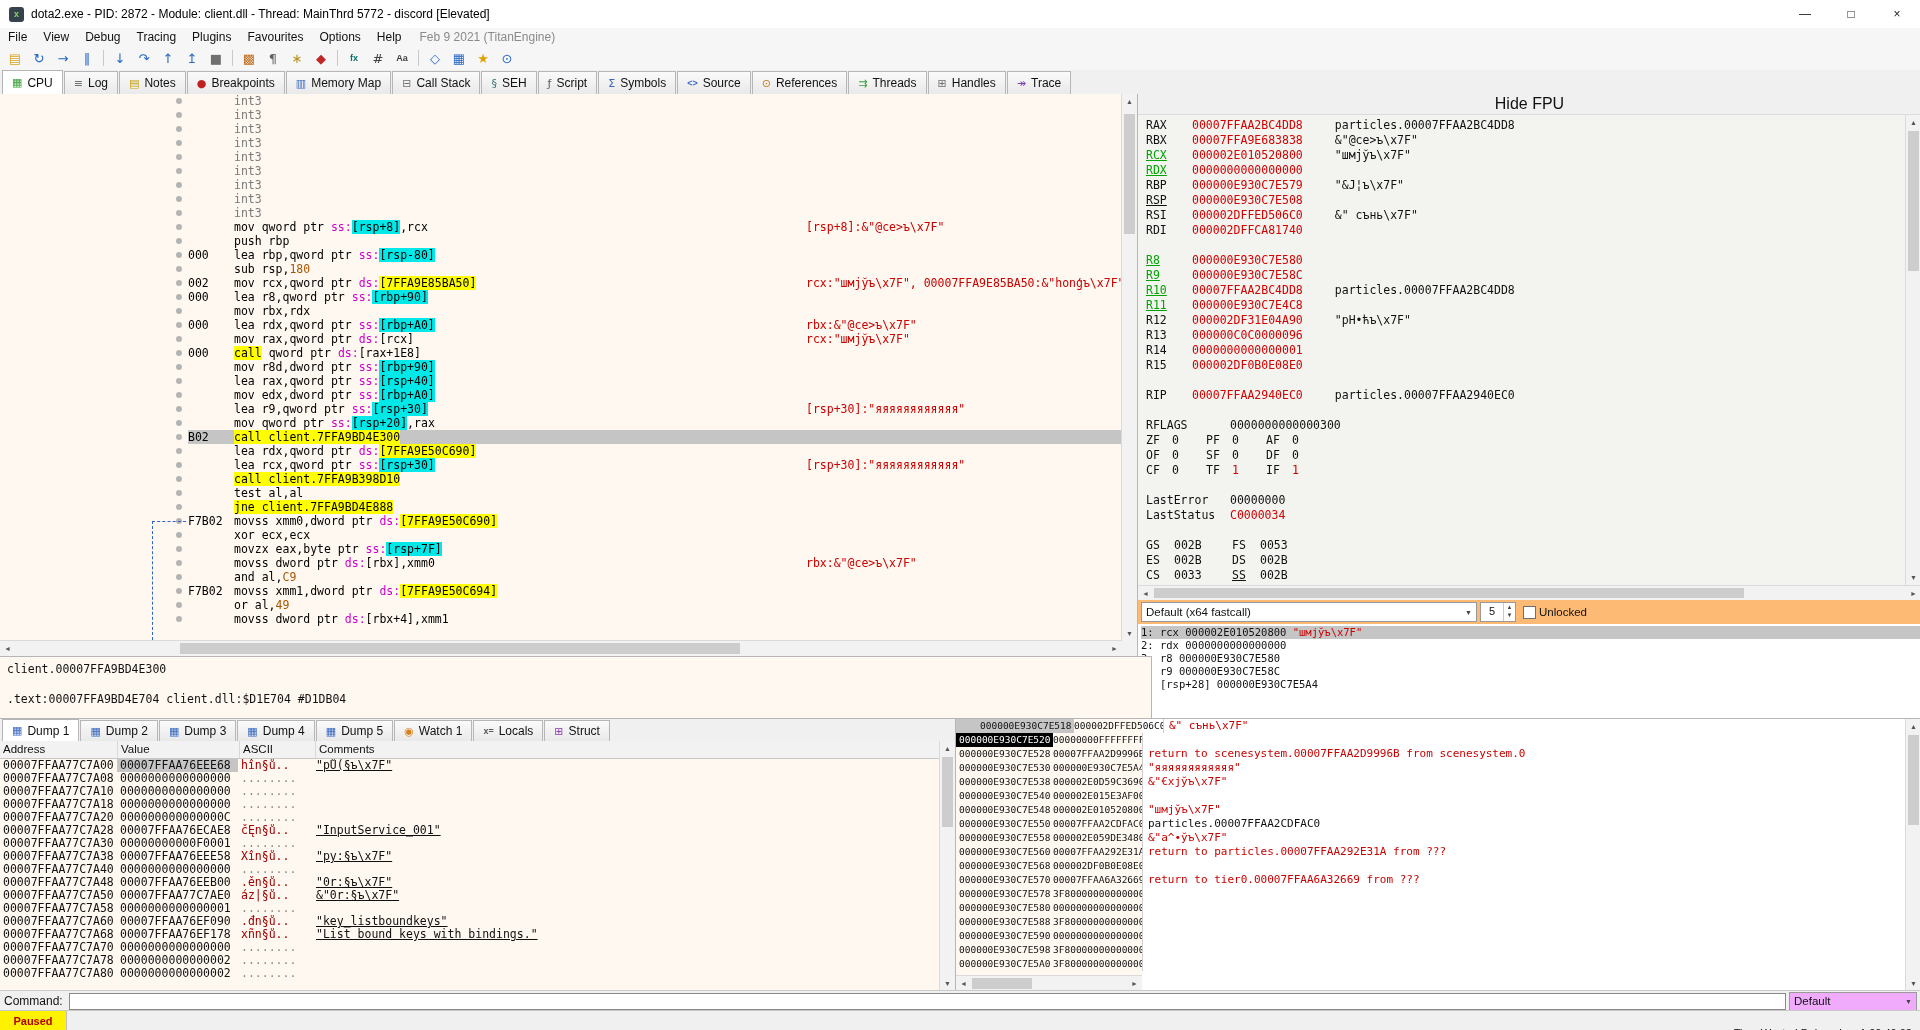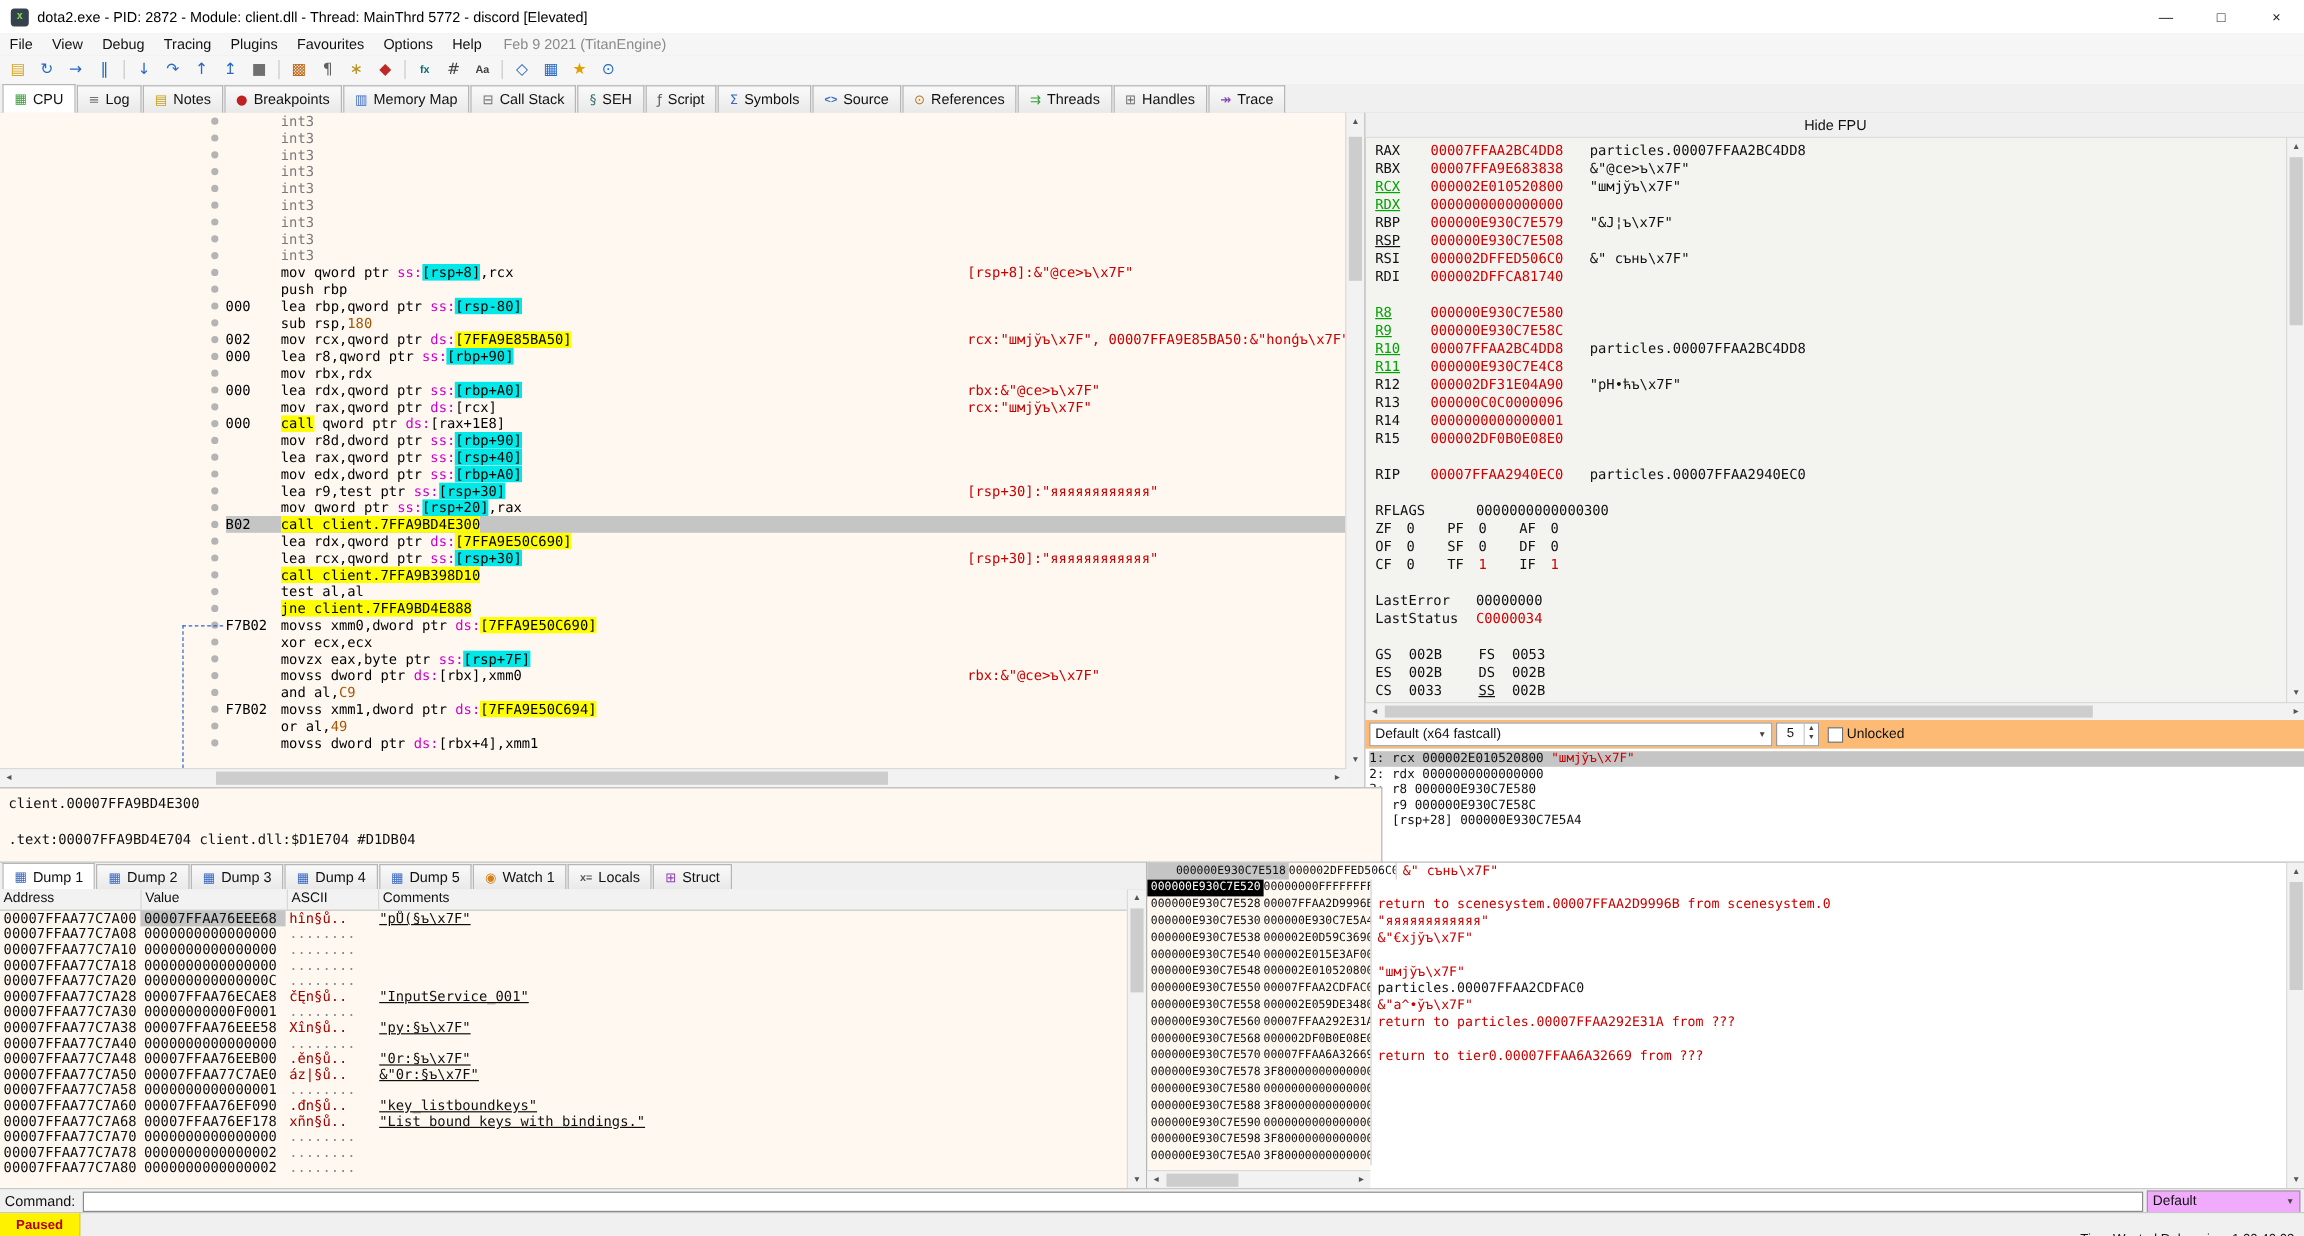--- a/index.html
+++ b/index.html
@@ -74,30 +74,30 @@
   .sb-h .a1{left:0;top:0;} .sb-h .a2{right:0;top:0;}
   .sb-thumb{position:absolute;background:#CDCDCD;}
   .sb-v .sb-thumb{left:2px;right:2px;}
   .sb-h .sb-thumb{top:2px;bottom:2px;}
   #disasm-vscroll{right:0;top:0;bottom:15px;}
   #disasm-hscroll{left:0;right:15px;bottom:0;}
 
   
   #rightpanel{position:absolute;left:1137px;top:94px;width:783px;height:624px;background:#F3F3F0;
               border-left:1px solid #B6B6B6;display:flex;flex-direction:column;}
-  #hidefpu{height:20px;flex:none;text-align:center;line-height:20px;background:#F0F0F0;border-bottom:1px solid #DCDCDC;font-size:12px;}
+  #hidefpu{height:20px;flex:none;text-align:center;line-height:20px;background:#F0F0F0;border-bottom:1px solid #DCDCDC;font-size:16px;}
   #regs{position:relative;height:470px;flex:none;overflow:hidden;}
   #regs-body{position:absolute;left:0;top:3px;right:15px;}
   #regs-vscroll{right:0;top:0;bottom:0;}
   .rrow{height:15px;line-height:15px;display:flex;white-space:pre;font-size:11.5px;
         font-family:"DejaVu Sans Mono",monospace;padding-left:8px;}
   .rname{width:46px;flex:none;}
   .rname.wide{width:84px;}
   .rval{flex:none;}
-  .rcomment{margin-left:22px;white-space:pre;overflow:hidden;text-align:center;}
+  .rcomment{margin-left:32px;white-space:pre;overflow:hidden;text-align:center;}
   .fname{width:26px;} .fval{width:34px;}
   .sname{width:28px;} .sval{width:58px;}
   .red{color:#D20000;}
   .g{color:#00A400;}
   .ul{text-decoration:underline;}
   #regs-hscroll{position:relative;flex:none;height:14px;width:100%;border-top:1px solid #DADADA;}
 
   
   #convrow{height:22px;flex:none;display:flex;align-items:center;gap:3px;padding:1px 3px;background:#fdba74;}
   .convselect{width:326px;height:18px;border:1px solid #9A9A9A;background:#FFF;display:flex;
@@ -345,21 +345,21 @@
         <div class="drow"><div class="dgutter"><span class="bp-dot"></span></div><div class="daddr"></div><div class="dinstr"><span class="tk-d">sub rsp,</span><span class="tk-i">180</span></div><div class="dcomment"></div></div>
         <div class="drow"><div class="dgutter"><span class="bp-dot"></span></div><div class="daddr">002</div><div class="dinstr"><span class="tk-d">mov rcx,qword ptr </span><span class="tk-p">ds:</span><span class="tk-y">[7FFA9E85BA50]</span></div><div class="dcomment">rcx:"шмjўъ\x7F", 00007FFA9E85BA50:&amp;"honģъ\x7F"</div></div>
         <div class="drow"><div class="dgutter"><span class="bp-dot"></span></div><div class="daddr">000</div><div class="dinstr"><span class="tk-d">lea r8,qword ptr </span><span class="tk-p">ss:</span><span class="tk-s">[rbp+90]</span></div><div class="dcomment"></div></div>
         <div class="drow"><div class="dgutter"><span class="bp-dot"></span></div><div class="daddr"></div><div class="dinstr"><span class="tk-d">mov rbx,rdx</span></div><div class="dcomment"></div></div>
         <div class="drow"><div class="dgutter"><span class="bp-dot"></span></div><div class="daddr">000</div><div class="dinstr"><span class="tk-d">lea rdx,qword ptr </span><span class="tk-p">ss:</span><span class="tk-s">[rbp+A0]</span></div><div class="dcomment">rbx:&amp;"@се&gt;ъ\x7F"</div></div>
         <div class="drow"><div class="dgutter"><span class="bp-dot"></span></div><div class="daddr"></div><div class="dinstr"><span class="tk-d">mov rax,qword ptr </span><span class="tk-p">ds:</span><span class="tk-d">[rcx]</span></div><div class="dcomment">rcx:"шмjўъ\x7F"</div></div>
         <div class="drow"><div class="dgutter"><span class="bp-dot"></span></div><div class="daddr">000</div><div class="dinstr"><span class="tk-c">call</span><span class="tk-d"> qword ptr </span><span class="tk-p">ds:</span><span class="tk-d">[rax+1E8]</span></div><div class="dcomment"></div></div>
         <div class="drow"><div class="dgutter"><span class="bp-dot"></span></div><div class="daddr"></div><div class="dinstr"><span class="tk-d">mov r8d,dword ptr </span><span class="tk-p">ss:</span><span class="tk-s">[rbp+90]</span></div><div class="dcomment"></div></div>
         <div class="drow"><div class="dgutter"><span class="bp-dot"></span></div><div class="daddr"></div><div class="dinstr"><span class="tk-d">lea rax,qword ptr </span><span class="tk-p">ss:</span><span class="tk-s">[rsp+40]</span></div><div class="dcomment"></div></div>
         <div class="drow"><div class="dgutter"><span class="bp-dot"></span></div><div class="daddr"></div><div class="dinstr"><span class="tk-d">mov edx,dword ptr </span><span class="tk-p">ss:</span><span class="tk-s">[rbp+A0]</span></div><div class="dcomment"></div></div>
-        <div class="drow"><div class="dgutter"><span class="bp-dot"></span></div><div class="daddr"></div><div class="dinstr"><span class="tk-d">lea r9,test ptr </span><span class="tk-p">ss:</span><span class="tk-s">[rsp+30]</span></div><div class="dcomment">[rsp+30]:"яяяяяяяяяяяя"</div></div>
+        <div class="drow"><div class="dgutter"><span class="bp-dot"></span></div><div class="daddr"></div><div class="dinstr"><span class="tk-d">lea r9,qword ptr </span><span class="tk-p">ss:</span><span class="tk-s">[rsp+30]</span></div><div class="dcomment">[rsp+30]:"яяяяяяяяяяяя"</div></div>
         <div class="drow"><div class="dgutter"><span class="bp-dot"></span></div><div class="daddr"></div><div class="dinstr"><span class="tk-d">mov qword ptr </span><span class="tk-p">ss:</span><span class="tk-s">[rsp+20]</span><span class="tk-d">,rax</span></div><div class="dcomment"></div></div>
         <div class="drow sel"><div class="dgutter"><span class="bp-dot"></span></div><div class="daddr">B02</div><div class="dinstr"><span class="tk-c">call client.7FFA9BD4E300</span></div><div class="dcomment"></div></div>
         <div class="drow"><div class="dgutter"><span class="bp-dot"></span></div><div class="daddr"></div><div class="dinstr"><span class="tk-d">lea rdx,qword ptr </span><span class="tk-p">ds:</span><span class="tk-y">[7FFA9E50C690]</span></div><div class="dcomment"></div></div>
         <div class="drow"><div class="dgutter"><span class="bp-dot"></span></div><div class="daddr"></div><div class="dinstr"><span class="tk-d">lea rcx,qword ptr </span><span class="tk-p">ss:</span><span class="tk-s">[rsp+30]</span></div><div class="dcomment">[rsp+30]:"яяяяяяяяяяяя"</div></div>
         <div class="drow"><div class="dgutter"><span class="bp-dot"></span></div><div class="daddr"></div><div class="dinstr"><span class="tk-c">call client.7FFA9B398D10</span></div><div class="dcomment"></div></div>
         <div class="drow"><div class="dgutter"><span class="bp-dot"></span></div><div class="daddr"></div><div class="dinstr"><span class="tk-d">test al,al</span></div><div class="dcomment"></div></div>
         <div class="drow"><div class="dgutter"><span class="bp-dot"></span></div><div class="daddr"></div><div class="dinstr"><span class="tk-c">jne client.7FFA9BD4E888</span></div><div class="dcomment"></div></div>
         <div class="drow"><div class="dgutter"><span class="bp-dot"></span></div><div class="daddr">F7B02</div><div class="dinstr"><span class="tk-d">movss xmm0,dword ptr </span><span class="tk-p">ds:</span><span class="tk-y">[7FFA9E50C690]</span></div><div class="dcomment"></div></div>
         <div class="drow"><div class="dgutter"><span class="bp-dot"></span></div><div class="daddr"></div><div class="dinstr"><span class="tk-d">xor ecx,ecx</span></div><div class="dcomment"></div></div>
         <div class="drow"><div class="dgutter"><span class="bp-dot"></span></div><div class="daddr"></div><div class="dinstr"><span class="tk-d">movzx eax,byte ptr </span><span class="tk-p">ss:</span><span class="tk-s">[rsp+7F]</span></div><div class="dcomment"></div></div>

